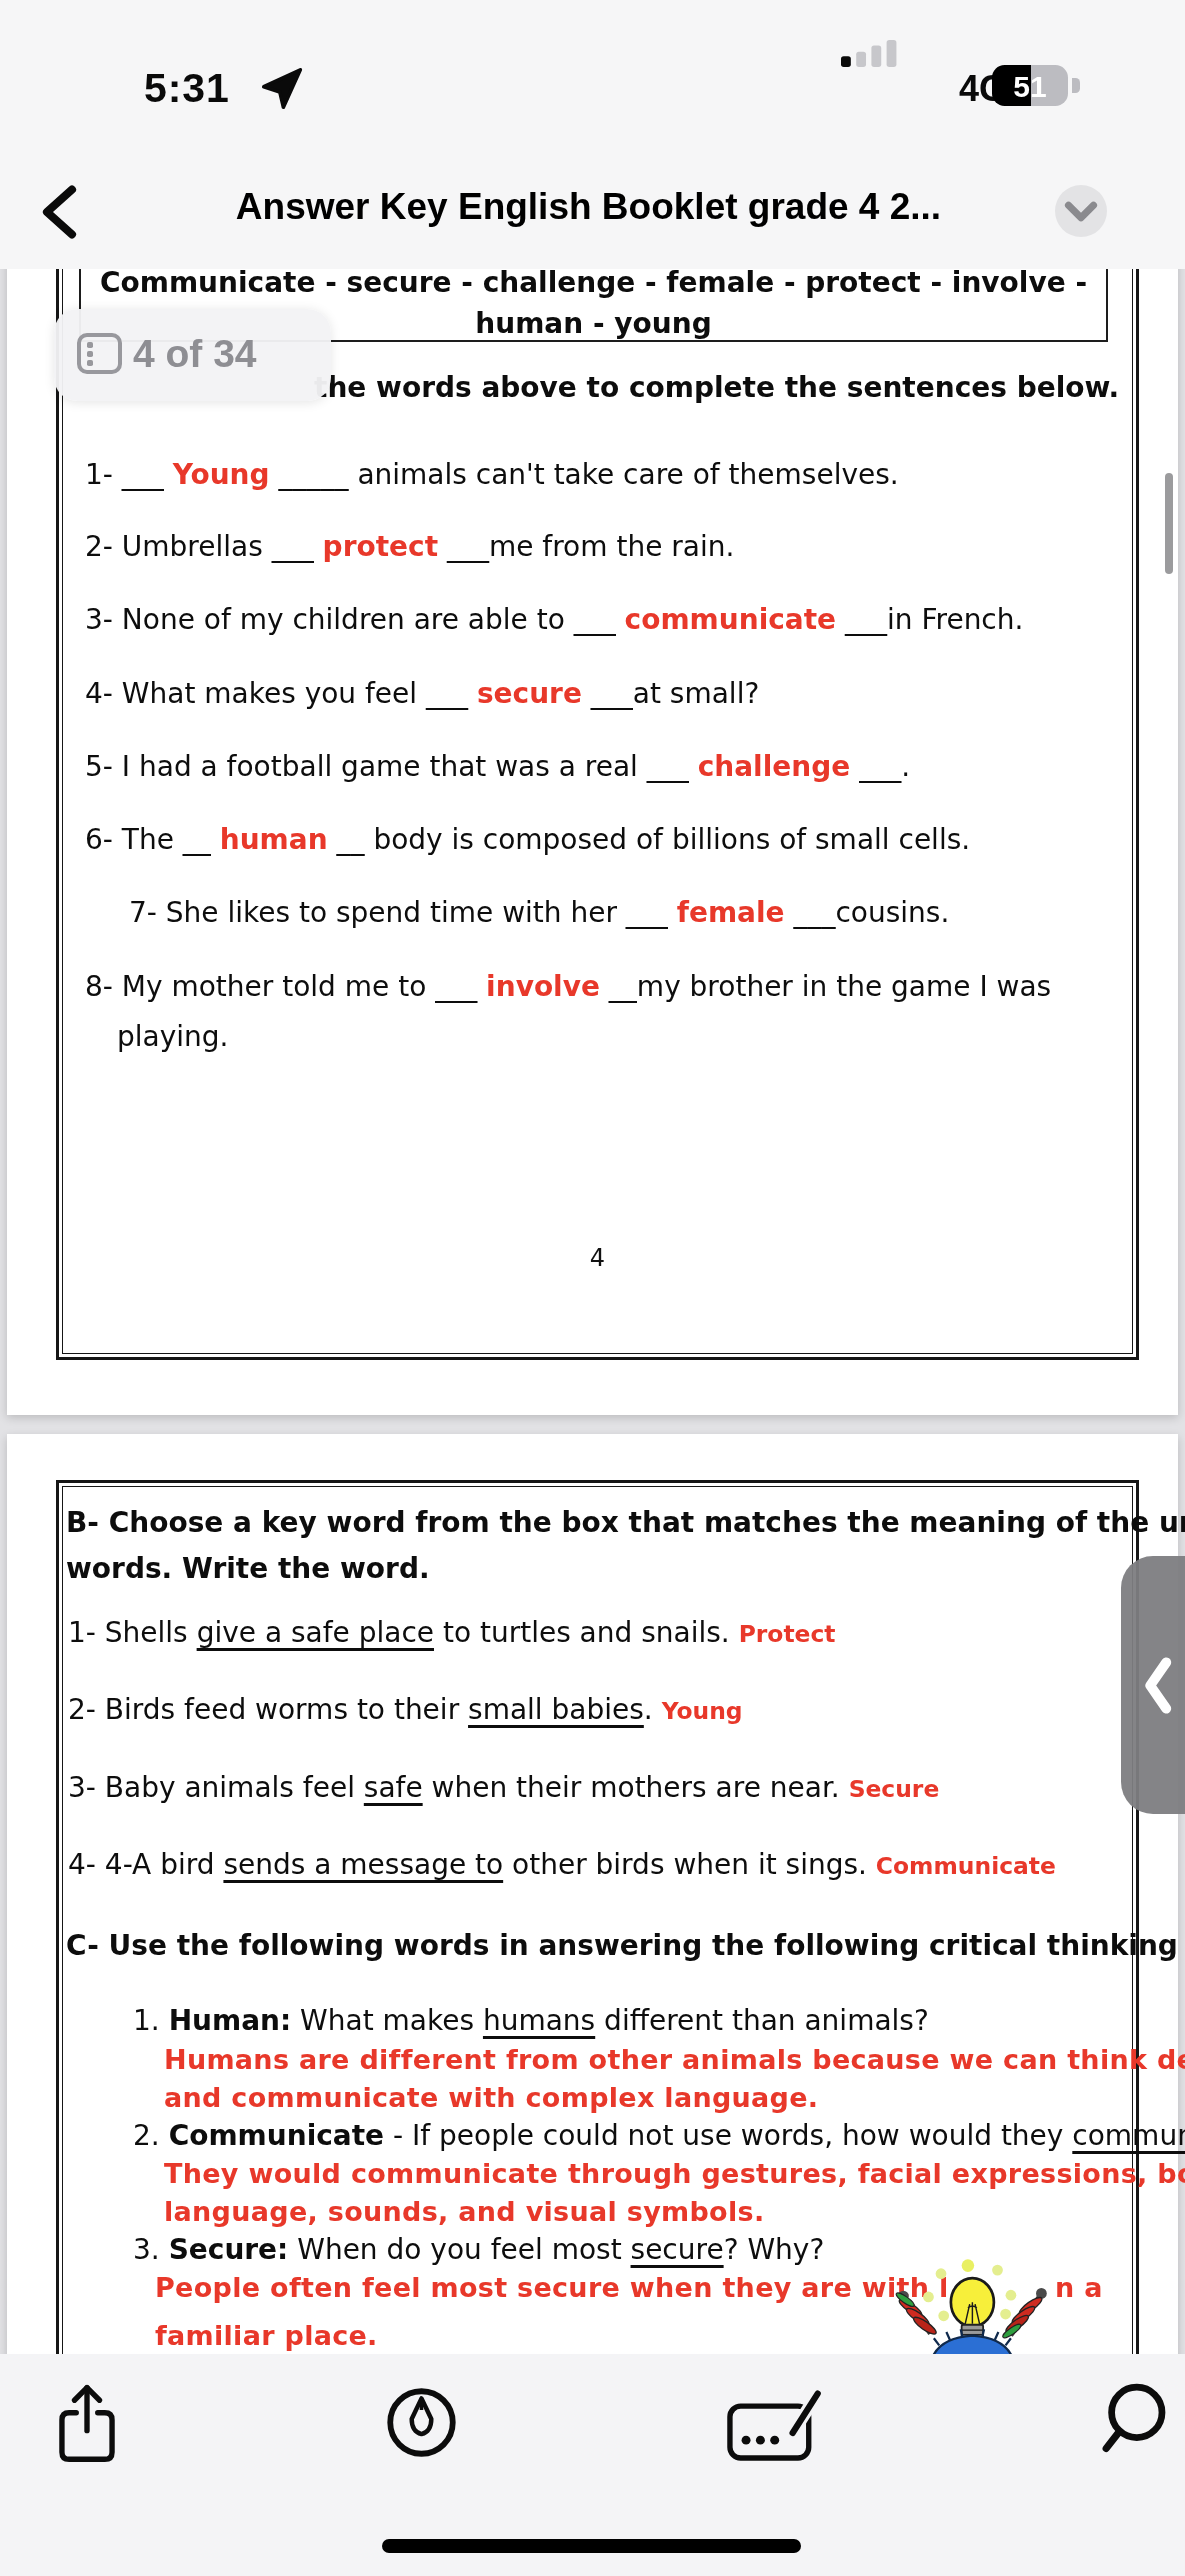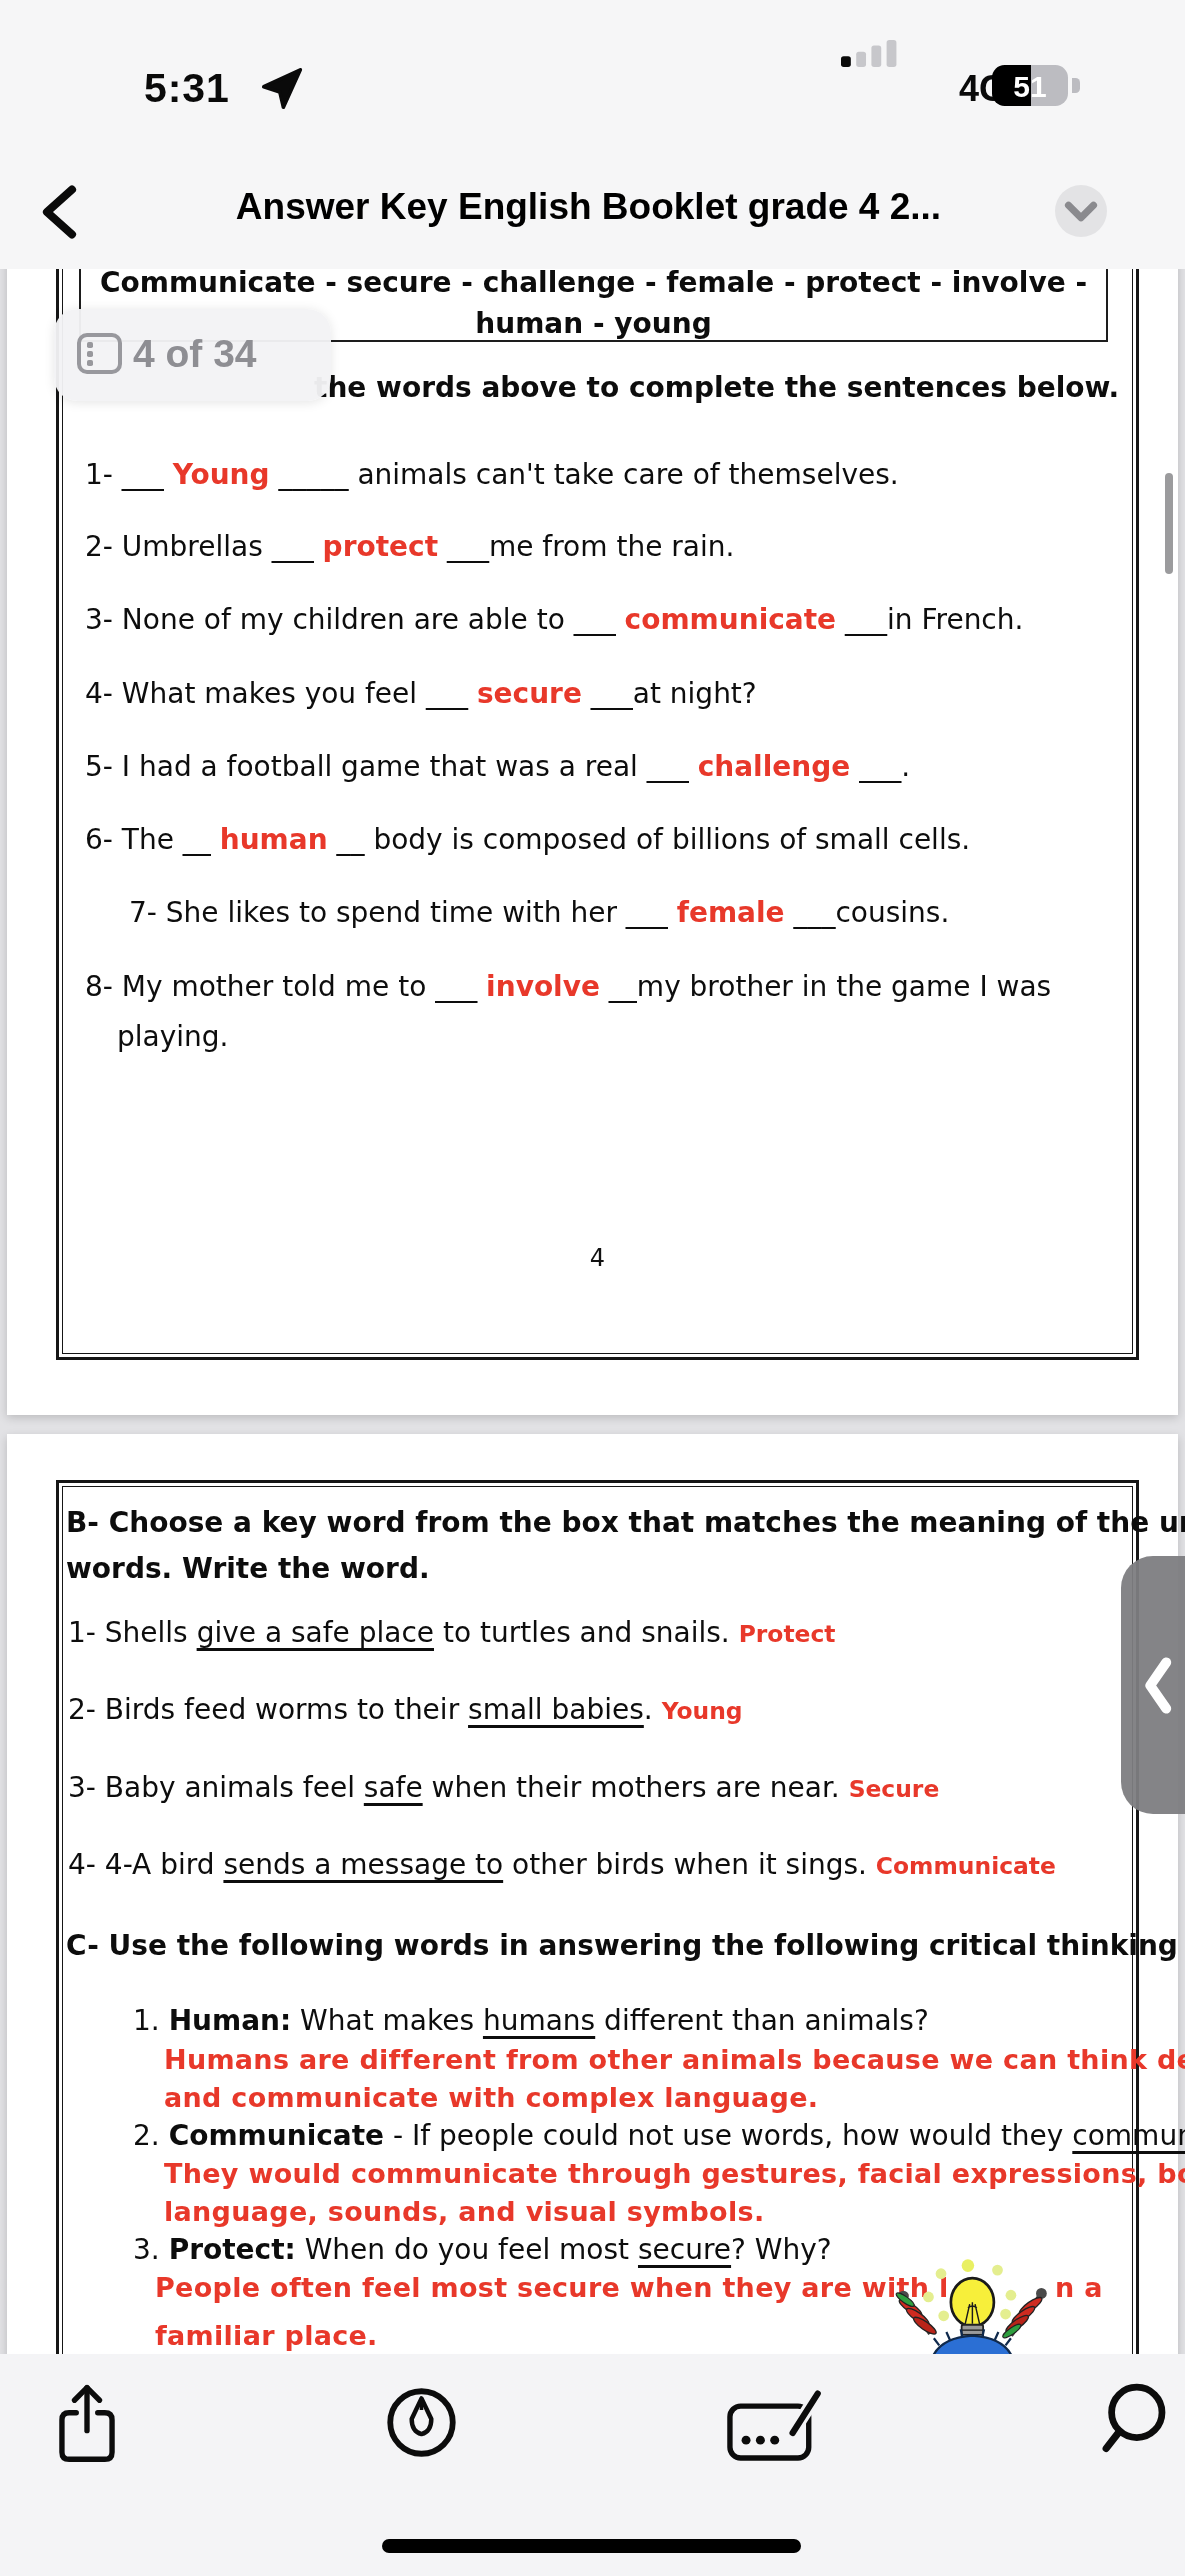--- a/index.html
+++ b/index.html
@@ -68,21 +68,21 @@
     <div class="wordbox" style="top:-45px;height:118px;">
       <div class="wb-line" style="top:40px;">Communicate - secure - challenge - female - protect - involve -</div>
       <div class="wb-line" style="top:81px;">human - young</div>
     </div>
 
     <div class="doctext bold" style="left:314px;top:102px;">the words above to complete the sentences below.</div>
 
     <div class="doctext" style="left:85px;top:189px;"><span>1-   ___ </span><span class="p-red">Young</span><span> _____ animals can't take care of themselves.</span></div>
     <div class="doctext" style="left:85px;top:261px;"><span>2-   Umbrellas  ___ </span><span class="p-red">protect</span><span> ___me from the rain.</span></div>
     <div class="doctext" style="left:85px;top:334px;"><span>3-  None of my children are able to ___ </span><span class="p-red">communicate</span><span> ___in French.</span></div>
-    <div class="doctext" style="left:85px;top:408px;"><span>4-  What makes you feel ___ </span><span class="p-red">secure</span><span> ___at night?</span></div>
+    <div class="doctext" style="left:85px;top:408px;"><span>4-  What makes you feel ___ </span><span class="p-red">secure</span><span> ___at small?</span></div>
     <div class="doctext" style="left:85px;top:481px;"><span>5-  I had a football game that was a real ___ </span><span class="p-red">challenge</span><span> ___.</span></div>
     <div class="doctext" style="left:85px;top:554px;"><span>6-   The __ </span><span class="p-red">human</span><span> __ body is composed of billions of small cells.</span></div>
     <div class="doctext" style="left:85px;top:627px;margin-left:44px;"><span>7-  She likes to spend time with her ___ </span><span class="p-red">female</span><span> ___cousins.</span></div>
     <div class="doctext" style="left:85px;top:701px;"><span>8-  My mother told me to ___ </span><span class="p-red">involve</span><span> __my brother in the game I was</span></div>
     <div class="doctext" style="left:117px;top:751px;"><span>playing.</span></div>
 
     <div class="pagenum" style="top:975px;">4</div>
 
     <div class="card" style="top:1165px;height:952px;"></div>
     <div class="dbox" style="top:1211px;height:907px;">
@@ -100,21 +100,21 @@
     <div class="doctext bold" style="left:66px;top:1660px;">C- Use the following words in answering the following critical thinking questions.</div>
 
     <div class="doctext" style="left:133px;top:1735px;"><span>1.  </span><span class="p-b">Human:</span><span> What makes </span><span class="p-u">humans</span><span> different than animals?</span></div>
     <div class="redline" style="left:164px;top:1775px;">Humans are different from other animals because we can think deeply</div>
     <div class="redline" style="left:164px;top:1813px;">and communicate with complex language.</div>
 
     <div class="doctext" style="left:133px;top:1850px;"><span>2.  </span><span class="p-b">Communicate</span><span> - If people could not use words, how would they </span><span class="p-u">communicate?</span></div>
     <div class="redline" style="left:164px;top:1889px;">They would communicate through gestures, facial expressions, body</div>
     <div class="redline" style="left:164px;top:1927px;">language, sounds, and visual symbols.</div>
 
-    <div class="doctext" style="left:133px;top:1964px;"><span>3.  </span><span class="p-b">Protect:</span><span> When do you feel most </span><span class="p-u">secure</span><span>? Why?</span></div>
+    <div class="doctext" style="left:133px;top:1964px;"><span>3.  </span><span class="p-b">Secure:</span><span> When do you feel most </span><span class="p-u">secure</span><span>? Why?</span></div>
     <div class="redline" style="left:155px;top:2003px;z-index:4;">
       <span>People often feel most secure when they are with l</span>
       <span style="position:absolute;left:900px;top:0;">n a</span>
     </div>
     <div class="redline" style="left:155px;top:2051px;">familiar place.</div>
 
     <div class="abs" style="left:894px;top:1976px;z-index:5;">
       <svg width="198" height="121" viewBox="0 0 220 135">
         <g>
           <circle cx="52" cy="32" r="6" fill="#e4ee8f"></circle>

